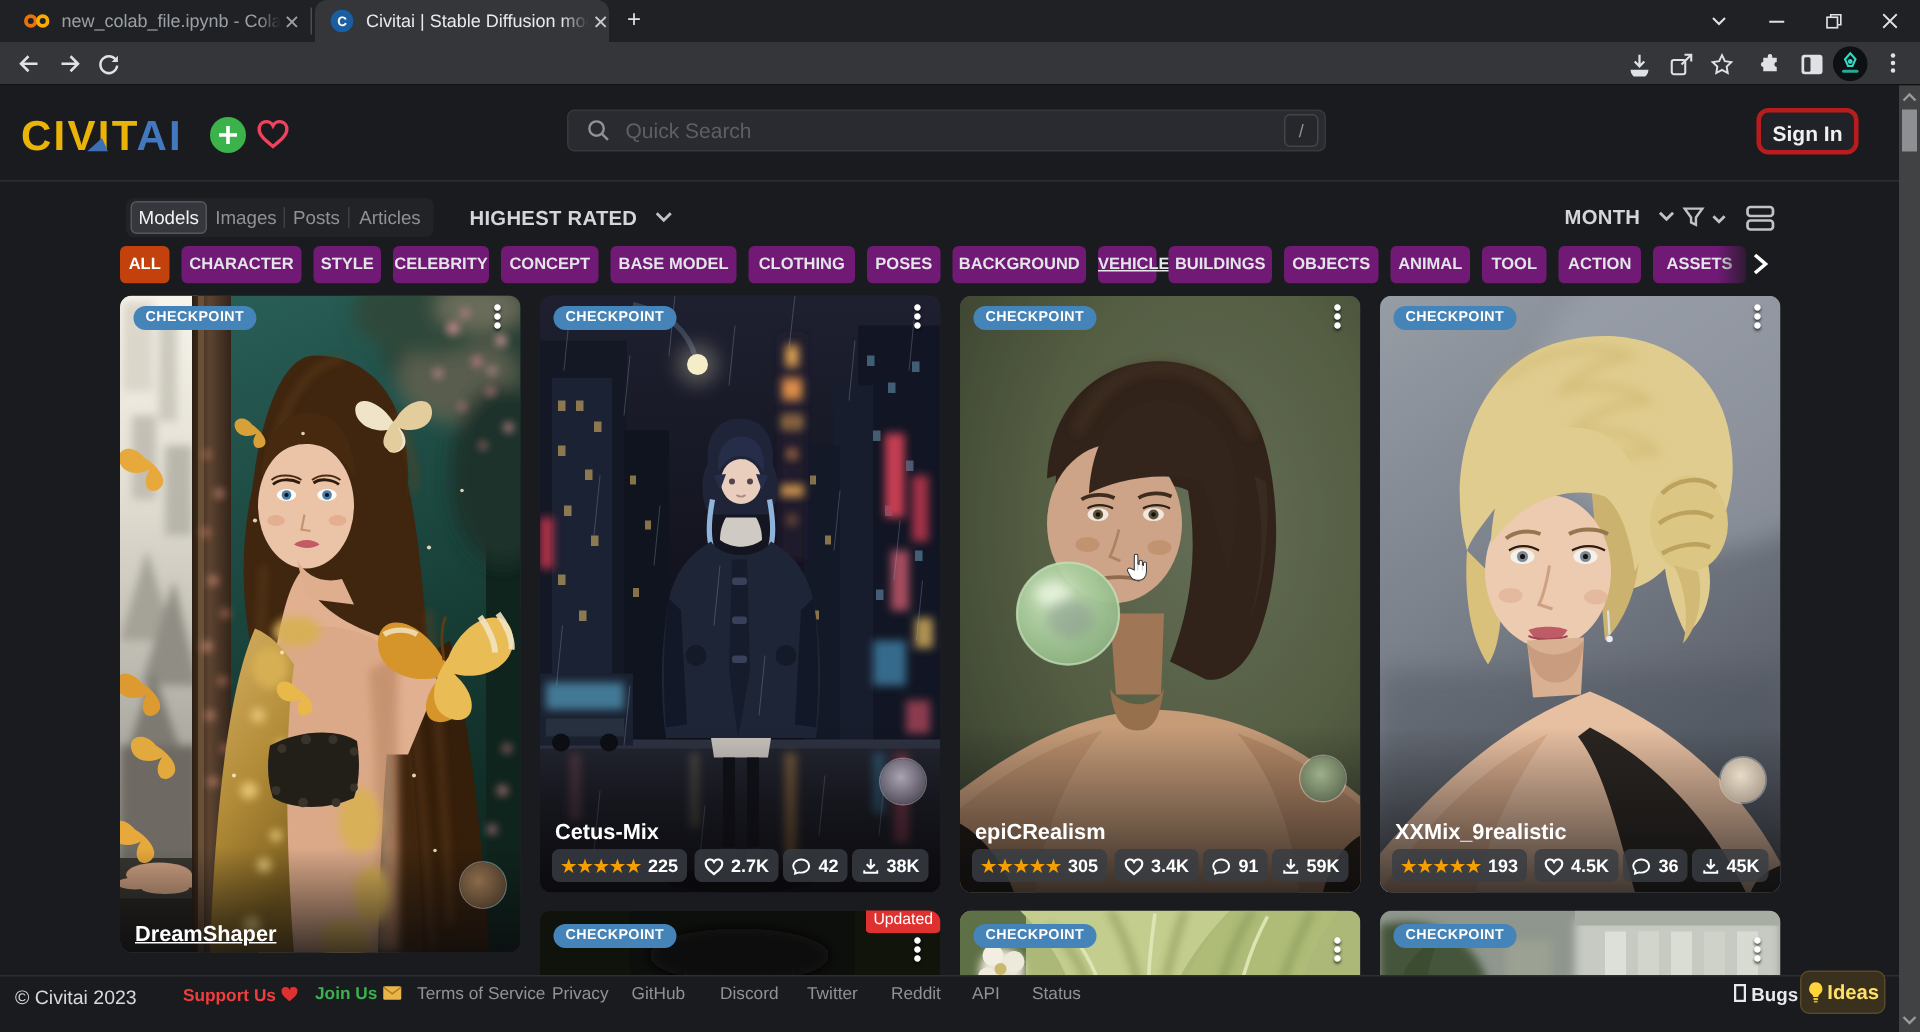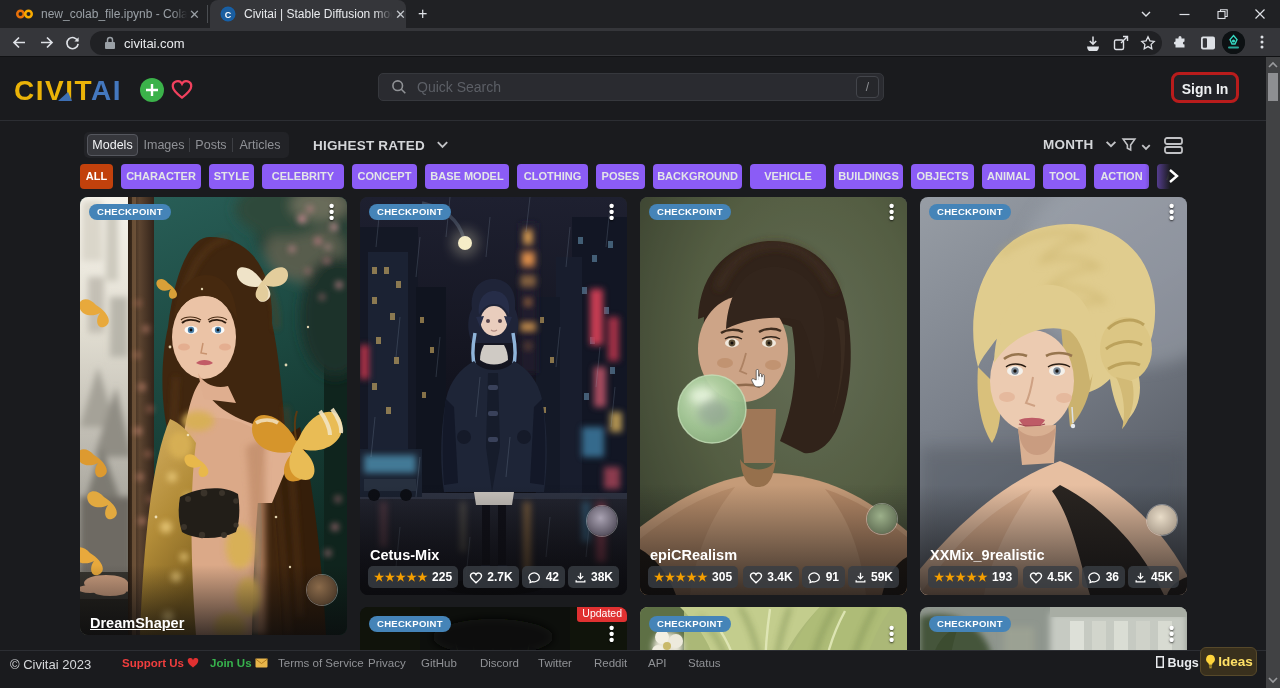--- a/index.html
+++ b/index.html
@@ -33,21 +33,21 @@
   #segwrap { position:absolute; top:132px; left:84px; height:26px; background:#222327; border-radius:5px;
      display:flex; align-items:center; padding:0 2px; }
   .segitem { font-size:12.5px; color:#8F9196; padding:0; height:26px; line-height:26px; text-align:center; }
   .segactive { background:#36373C; border:1px solid #55575E; border-radius:4px; color:#F2F3F5;
      height:22px; line-height:20px; margin:0 1px; }
   .segdiv { width:1px; height:14px; background:#3d3f44; }
   .sortlabel { position:absolute; font-weight:bold; color:#D4D6D9; font-size:13.5px; letter-spacing:0.2px; }
 
   
   #chips { position:absolute; top:164px; left:80px; width:1107px; height:25px; display:flex; gap:8px; overflow:hidden; }
-  .chip { height:25px; line-height:25px; border-radius:4px; background:#8b5cf6; text-align:center; flex:none;
+  .chip { height:25px; line-height:25px; border-radius:4px; background:#701a75; text-align:center; flex:none;
      color:#E3E5E8; font-size:11px; font-weight:bold; white-space:nowrap; }
   .chipblue { background:#c2410c; color:#fff; }
 
   
   .card { position:absolute; width:267px; border-radius:8px; overflow:hidden; background:#25262B; }
   .cbadge { position:absolute; top:7px; left:9px; height:16px; line-height:16px; padding:0 8px;
      background:#4584B8; color:#fff; font-size:9.5px; font-weight:bold; border-radius:8px; letter-spacing:0.3px; z-index:5;}
   .cdots { position:absolute; top:6px; right:12px; z-index:5; color:#fff; text-shadow:0 1px 2px rgba(0,0,0,.7);
      font-size:15px; font-weight:bold; line-height:6px; letter-spacing:0; width:6px; }
   .cgrad { position:absolute; left:0; bottom:0; width:100%; height:110px; z-index:2;
@@ -130,27 +130,20 @@
         <path d="M14 8.5 H3.5 M8 3.5 L3 8.5 L8 13.5" stroke="#dee1e6" stroke-width="1.7" fill="none"></path>
       </svg></div>
   <div class="navic" style="left:38px; top:34px;"><svg width="17" height="17" viewBox="0 0 17 17">
         <path d="M3 8.5 H13.5 M9 3.5 L14 8.5 L9 13.5" stroke="#dee1e6" stroke-width="1.7" fill="none"></path>
       </svg></div>
   <div class="navic" style="left:64px; top:34px;"><svg width="17" height="17" viewBox="0 0 17 17">
         <path d="M13.8 7.2 A 5.6 5.6 0 1 0 14.1 9.8" stroke="#dee1e6" stroke-width="1.7" fill="none"></path>
         <path d="M14.6 3.2 V7.4 H10.4 Z" fill="#dee1e6"></path>
       </svg></div>
 
-  <div id="omnibox">
-    <svg width="12" height="14" viewBox="0 0 12 14" style="margin-left:14px;">
-        <rect x="1" y="6" width="10" height="7" rx="1" fill="#9aa0a6"></rect>
-        <path d="M3.5 6 V4 a2.5 2.5 0 0 1 5 0 V6" stroke="#9aa0a6" stroke-width="1.5" fill="none"></path>
-      </svg>
-    <span style="color:#E8EAED; font-size:13px; margin-left:8px;">civitai.com</span>
-  </div>
 
   <div class="navic" style="left:1085px; top:35px;"><svg width="16" height="16" viewBox="0 0 16 16">
         <path d="M8 1.5 V9 M4.8 6 L8 9.2 L11.2 6" stroke="#dee1e6" stroke-width="1.5" fill="none"></path>
         <path d="M2 11.5 a 6 6 0 0 0 12 0" fill="#dee1e6"></path>
       </svg></div>
   <div class="navic" style="left:1113px; top:35px;"><svg width="16" height="16" viewBox="0 0 16 16">
         <rect x="1.5" y="5" width="9" height="9.5" rx="1.5" fill="none" stroke="#dee1e6" stroke-width="1.4"></rect>
         <path d="M8 8 L14 2 M10 1.5 H14.5 V6" stroke="#dee1e6" stroke-width="1.4" fill="none"></path>
       </svg></div>
   <div class="navic" style="left:1140px; top:35px;"><svg width="16" height="16" viewBox="0 0 16 16">
@@ -238,27 +231,27 @@
     <svg width="23" height="23" viewBox="0 0 23 23">
         <rect x="3" y="4" width="17" height="6" rx="2" fill="none" stroke="#C1C2C5" stroke-width="1.8"></rect>
         <rect x="3" y="13" width="17" height="6" rx="2" fill="none" stroke="#C1C2C5" stroke-width="1.8"></rect>
       </svg>
   </div>
 
   <div id="chips">
     <div class="chip chipblue" style="width:33px;">ALL</div>
     <div class="chip" style="width:80px;">CHARACTER</div>
     <div class="chip" style="width:45px;">STYLE</div>
-    <div class="chip" style="width:82px;">CELEBRITY</div>
+    <div class="chip" style="width:64px;">CELEBRITY</div>
     <div class="chip" style="width:65px;">CONCEPT</div>
     <div class="chip" style="width:84px;">BASE MODEL</div>
     <div class="chip" style="width:71px;">CLOTHING</div>
     <div class="chip" style="width:49px;">POSES</div>
     <div class="chip" style="width:89px;">BACKGROUND</div>
-    <div class="chip" style="width:76px;">VEHICLE</div>
+    <div class="chip" style="width:39px;text-decoration:underline;">VEHICLE</div>
     <div class="chip" style="width:69px;">BUILDINGS</div>
     <div class="chip" style="width:63px;">OBJECTS</div>
     <div class="chip" style="width:53px;">ANIMAL</div>
     <div class="chip" style="width:43px;">TOOL</div>
     <div class="chip" style="width:55px;">ACTION</div>
     <div class="chip" style="width:62px;">ASSETS</div>
   </div>
   <div class="abs" style="top:162px; left:1145px; width:42px; height:28px;
       background:linear-gradient(to right, rgba(26,27,30,0), #1A1B1E 60%);"></div>
   <div class="abs" style="top:166px; left:1163px;">

